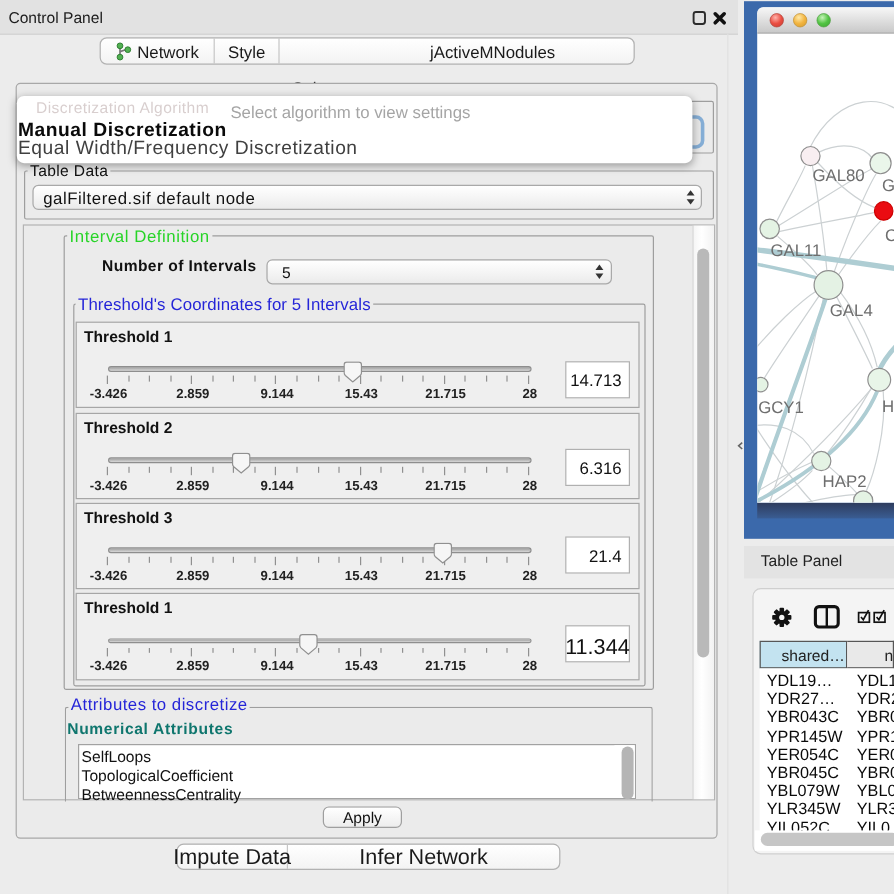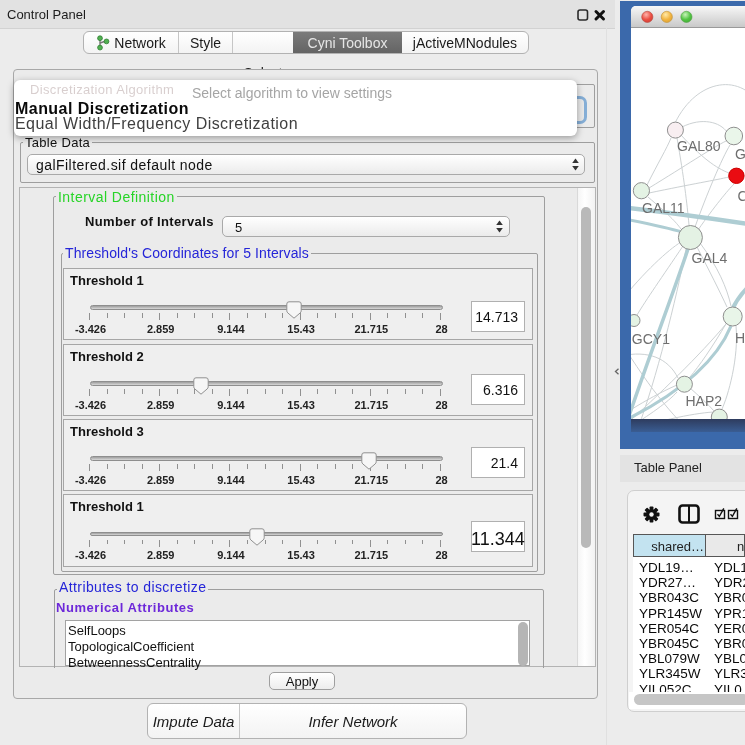--- a/index.html
+++ b/index.html
@@ -27,21 +27,20 @@
     <svg width="14" height="16" viewBox="0 0 14 16" style="margin-right:4px;">
       <line x1="4" y1="4" x2="4" y2="12" stroke="#777" stroke-width="1.4"></line>
       <line x1="4" y1="8" x2="10" y2="6" stroke="#777" stroke-width="1.4"></line>
       <circle cx="4" cy="3.2" r="2.4" fill="#52b152" stroke="#2e7d32" stroke-width="0.8"></circle>
       <circle cx="4" cy="12.6" r="2.4" fill="#52b152" stroke="#2e7d32" stroke-width="0.8"></circle>
       <circle cx="10.5" cy="6.4" r="2.4" fill="#52b152" stroke="#2e7d32" stroke-width="0.8"></circle>
     </svg>
     Network</div>
   <div class="seg" style="width:53px;border-right:1px solid #c6c6c6;">Style</div>
   <div class="seg" style="width:60px;margin-top:41px;">Select</div>
-  <div class="seg" style="width:109px;background:linear-gradient(#7b7b7b,#646464);color:#e6e6e6;">Cyni Toolbox</div>
   <div class="seg" style="flex:1;">jActiveMNodules</div>
 </div>
 
 <div class="abs" style="left:13px;top:69px;width:585px;height:630px;background:#ebebeb;border:1px solid #a8a8a8;border-radius:4px;box-sizing:border-box;"></div>
 
 <div class="abs" style="left:20px;top:84px;width:573px;height:42px;border:1px solid #9e9e9e;border-radius:2px;"></div>
 
 <div class="abs" style="left:545px;top:96px;width:42px;height:28px;border-radius:7px;border:3px solid #85aed6;background:#e8e8e8;box-sizing:border-box;"></div>
 
 <div class="abs" style="left:20px;top:142px;width:573px;height:39px;border:1px solid #9e9e9e;border-radius:2px;"></div>
@@ -215,30 +214,30 @@
     <svg class="abs" style="left:249px;top:527.5px;" width="16" height="18" viewBox="0 0 16 18">
     <path d="M2 1.2 L14 1.2 Q15.2 1.2 15.2 2.4 L15.2 10.5 L8 17 L0.8 10.5 L0.8 2.4 Q0.8 1.2 2 1.2 Z" fill="none"></path>
     <path d="M3 0.8 L13 0.8 Q15.2 0.8 15.2 3 L15.2 9.8 Q15.2 11 14.2 11.9 L8 17.2 L1.8 11.9 Q0.8 11 0.8 9.8 L0.8 3 Q0.8 0.8 3 0.8 Z" fill="#f6f6f6" stroke="#909090" stroke-width="1"></path>
   </svg>
     <div class="abs" style="left:471px;top:521px;width:54px;height:31px;background:#fff;border:1px solid #b0b0b0;box-sizing:border-box;"></div>
     <div class="abs" style="left:471px;top:529px;width:47px;text-align:right;font-size:18px;color:#111;">11.344</div>
   </div>
 
 <div class="abs" style="left:54px;top:589px;width:488px;height:85px;border:1px solid #9e9e9e;border-top:1px solid #9e9e9e;border-radius:2px;clip-path:inset(0 0 8px 0);"></div>
 <div class="abs" style="left:57px;top:579px;font-size:14px;letter-spacing:0.4px;color:#2525d8;background:#ebebeb;padding:0 2px;">Attributes to discretize</div>
-<div class="abs" style="left:56px;top:600px;font-size:13px;letter-spacing:0.55px;font-weight:bold;color:#6d28d9;">Numerical Attributes</div>
+<div class="abs" style="left:56px;top:600px;font-size:13px;letter-spacing:0.55px;font-weight:bold;color:#0f766e;">Numerical Attributes</div>
 
 <div class="abs" style="left:65px;top:620px;width:465px;height:46px;background:#fff;border:1px solid #a2a2a2;box-sizing:border-box;"></div>
 <div class="abs" style="left:512px;top:621px;width:17px;height:44px;background:#fff;"></div>
 <div class="abs" style="left:518px;top:622px;width:10px;height:44px;background:#b5b5b5;border-radius:5px;"></div>
 <div class="abs" style="left:68px;top:623px;font-size:13px;color:#111;line-height:15.8px;">SelfLoops<br>TopologicalCoefficient<br>BetweennessCentrality</div>
 
 <div class="abs seg" style="left:269px;top:672px;width:66px;height:18px;background:linear-gradient(#ffffff,#ededed);border:1px solid #9f9f9f;border-radius:5px;box-sizing:border-box;font-size:13px;color:#111;">Apply</div>
 
-<div class="abs" style="left:147px;top:703px;width:320px;height:36px;border:1px solid #b2b2b2;border-radius:6px;box-sizing:border-box;display:flex;font-size:15px;color:#1a1a1a;background:linear-gradient(#ffffff,#f3f3f3);font-style:italic;">
+<div class="abs" style="left:147px;top:703px;width:320px;height:22px;border:1px solid #b2b2b2;border-radius:6px;box-sizing:border-box;display:flex;font-size:18px;color:#1a1a1a;background:linear-gradient(#ffffff,#f3f3f3);">
   <div class="seg" style="width:91px;border-right:1px solid #c6c6c6;">Impute Data</div>
   <div class="seg" style="flex:1;">Infer Network</div>
 </div>
 
 <div class="abs" style="left:14px;top:80px;width:563px;height:56px;background:#fff;border-radius:6px;box-shadow:0 2px 7px rgba(0,0,0,0.35);"></div>
 <div class="abs" style="left:30px;top:82px;font-size:13px;letter-spacing:0.35px;color:rgba(100,60,60,0.25);">Discretization Algorithm</div>
 <div class="abs" style="left:192px;top:85px;font-size:14px;color:#a5a5a5;">Select algorithm to view settings</div>
 <div class="abs" style="left:15px;top:100px;font-size:16px;letter-spacing:0.45px;font-weight:bold;color:#0a0a0a;">Manual Discretization</div>
 <div class="abs" style="left:15px;top:115px;font-size:16px;letter-spacing:0.45px;color:#404040;">Equal Width/Frequency Discretization</div>
 

